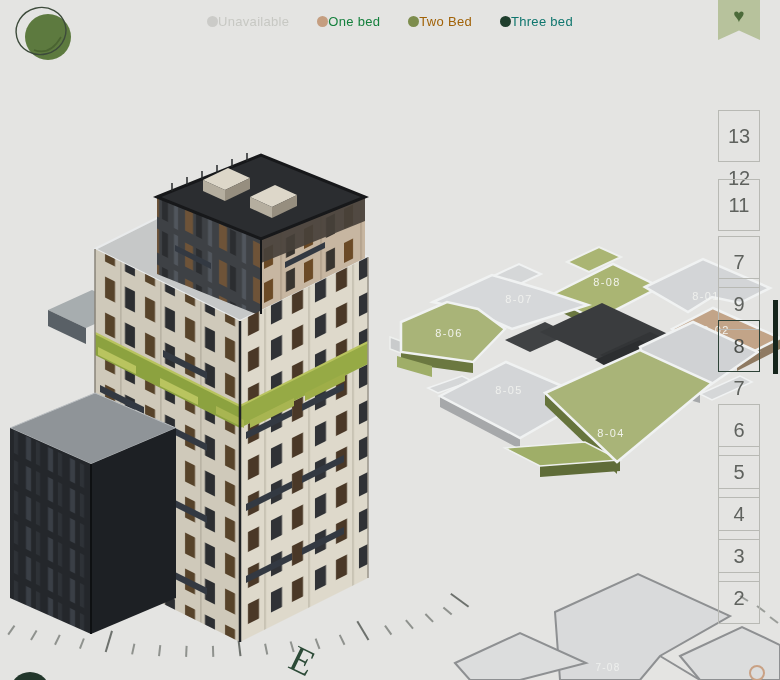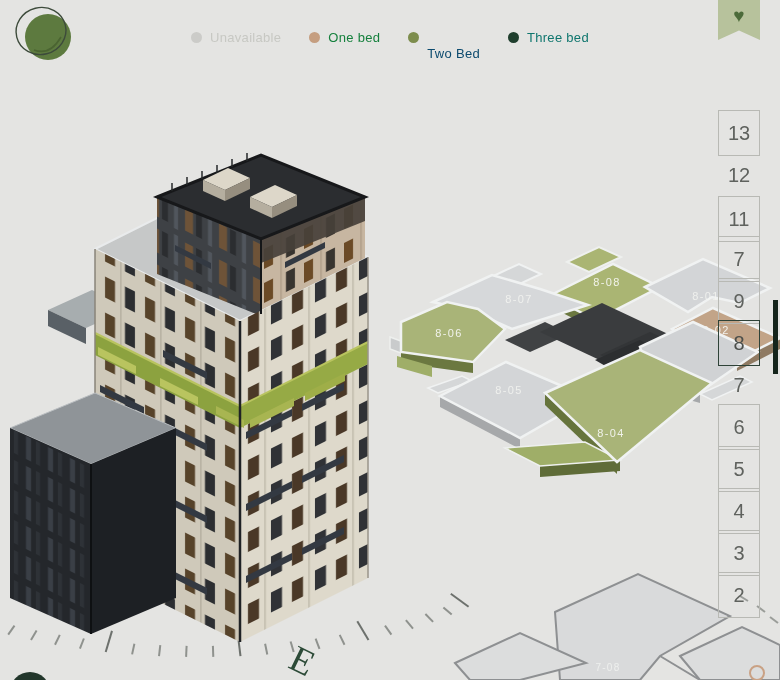--- a/index.html
+++ b/index.html
@@ -8,31 +8,31 @@
     background:#e4e4e2;font-family:"Liberation Sans",sans-serif;
     -webkit-font-smoothing:antialiased;
   }
   #scene{position:absolute;left:0;top:0;z-index:1;}
   
   #logo{position:absolute;left:10px;top:4px;width:62px;height:62px;z-index:8;cursor:pointer;}
   #legend{
     position:absolute;left:0;top:14px;width:780px;display:flex;
     justify-content:center;gap:28px;z-index:7;font-size:13px;letter-spacing:.3px;
   }
-  .legend-item{display:flex;align-items:center;gap:8px;}
+  .legend-item{display:flex;align-items:center;}
   .legend-dot{width:11px;height:11px;border-radius:50%;display:inline-block;}
   #bookmark{
     position:absolute;left:718px;top:0;width:42px;height:40px;z-index:9;cursor:pointer;
     display:flex;justify-content:center;align-items:flex-start;padding-top:6px;box-sizing:border-box;
     clip-path:polygon(0 0,100% 0,100% 100%,50% 76%,0 100%);
   }
   #bookmark .heart{font-size:19px;line-height:1;}
   
   .floor{
-    position:absolute;left:718px;width:42px;height:46px;box-sizing:border-box;
+    position:absolute;left:718px;width:42px;height:52px;box-sizing:border-box;
     display:flex;align-items:center;justify-content:center;
     font-size:20px;font-weight:300;color:#5f625e;z-index:6;cursor:pointer;
     background:transparent;
   }
   .floor.boxed{border:1px solid #b8b9b4;}
   .floor.selected{border:1.6px solid #2e4237;color:#4b4e4a;}
   #scroll-indicator{
     position:absolute;left:773px;top:300px;width:5px;height:74px;z-index:6;cursor:pointer;
   }
   
@@ -285,35 +285,35 @@
     <div class="legend-item">
       <span class="legend-dot" style="background-color: rgb(203, 203, 200);"></span>
       <span style="color: rgb(199, 200, 195);">Unavailable</span>
     </div>
     <div class="legend-item">
       <span class="legend-dot" style="background-color: rgb(197, 158, 128);"></span>
       <span style="color: #15803d;">One bed</span>
     </div>
     <div class="legend-item">
       <span class="legend-dot" style="background-color: rgb(125, 141, 77);"></span>
-      <span style="color: #0c4a6e; margin-top: 32px;">Two Bed</span>
+      <span style="color: #a16207;">Two Bed</span>
     </div>
     <div class="legend-item">
       <span class="legend-dot" style="background-color: rgb(31, 62, 45);"></span>
       <span style="color: #0f766e;">Three bed</span>
     </div>
   </div>
 
   <div id="bookmark" style="background-color: rgb(183, 194, 156);">
     <span class="heart" style="color: rgb(76, 107, 58);">♥</span>
   </div>
 
   <div class="floor boxed" style="top:110px">13</div>
   <div class="floor plain" style="top:152px">12</div>
-  <div class="floor boxed" style="top:196px">11</div>
+  <div class="floor boxed" style="top:179px">11</div>
   <div class="floor boxed" style="top:236px">7</div>
   <div class="floor boxed" style="top:278px">9</div>
   <div class="floor selected" style="top:320px">8</div>
   <div class="floor plain" style="top:362px">7</div>
   <div class="floor boxed" style="top:404px">6</div>
   <div class="floor boxed" style="top:446px">5</div>
   <div class="floor boxed" style="top:488px">4</div>
   <div class="floor boxed" style="top:530px">3</div>
   <div class="floor boxed" style="top:572px">2</div>
 

